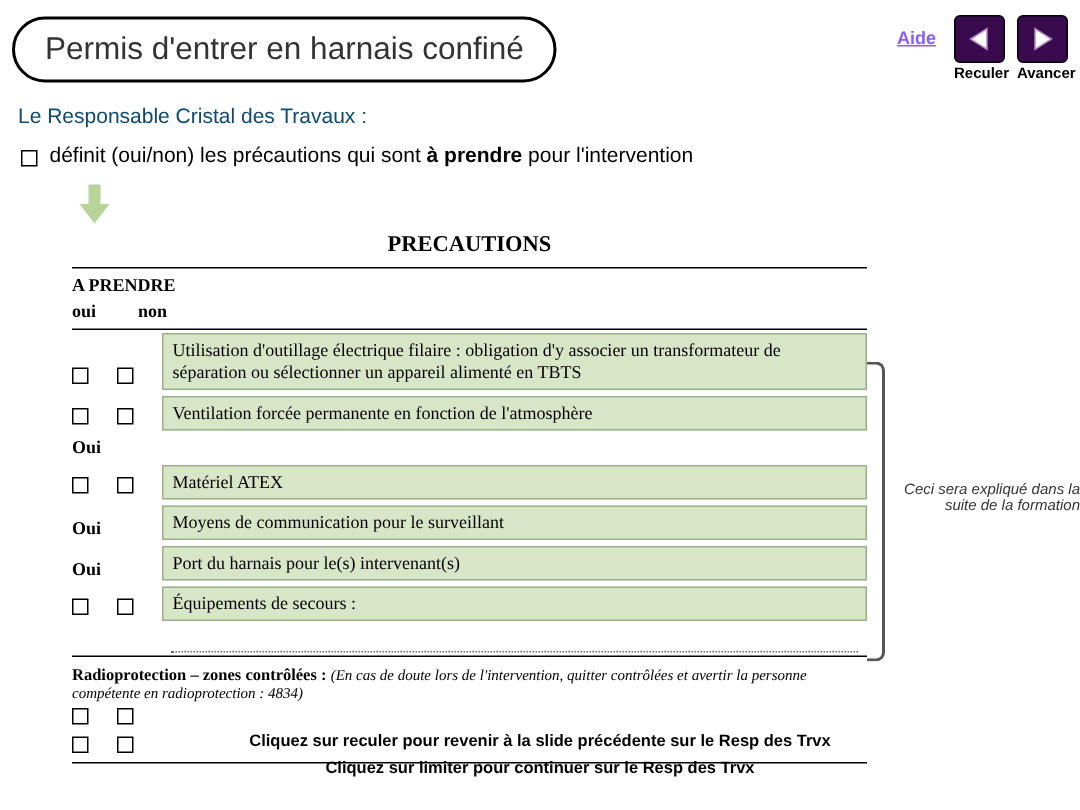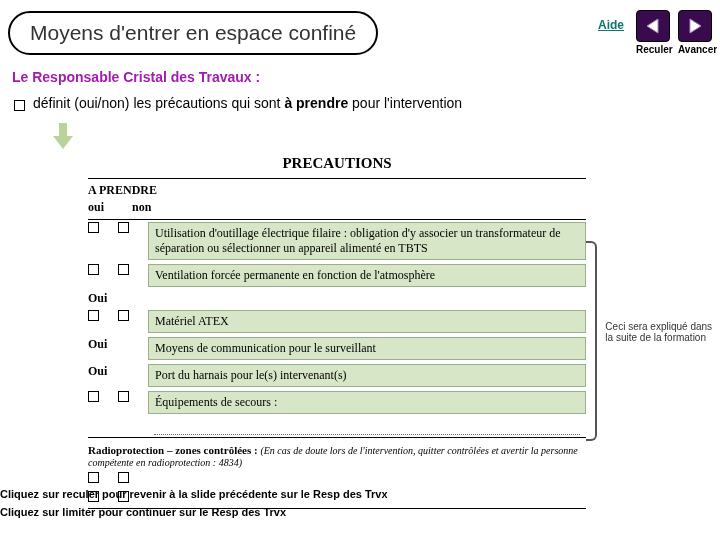--- a/index.html
+++ b/index.html
@@ -1,54 +1,54 @@
 <!DOCTYPE html>
 <html><head>
 <meta charset="utf-8">
 <style>
   * { box-sizing: border-box; margin: 0; padding: 0; }
   body { width: 720px; height: 540px; font-family: Arial, sans-serif; background: #fff; position: relative; }
   .header { display: flex; align-items: center; padding: 10px 8px 4px 8px; }
   .title-box { border: 2px solid #000; border-radius: 22px; padding: 8px 20px; font-size: 21px; color: #333; font-family: Verdana, sans-serif; }
   .nav-area { margin-left: auto; display: flex; align-items: flex-start; gap: 12px; }
-  .aide-link { color: #0f766e; font-weight: bold; font-size: 12px; text-decoration: underline; padding-top: 8px; }
+  .aide-link { color: #8b5cf6; font-weight: bold; font-size: 12px; text-decoration: underline; padding-top: 8px; }
   .nav-btn-group { display: flex; flex-direction: column; align-items: center; }
   .nav-buttons { display: flex; gap: 8px; }
   .nav-btn { width: 34px; height: 32px; background: #3a0a4f; border: 1px solid #000; border-radius: 4px; display: flex; align-items: center; justify-content: center; cursor: pointer; }
   .nav-labels { display: flex; gap: 8px; }
   .nav-label { width: 34px; text-align: center; font-size: 10px; font-weight: bold; color: #000; margin-top: 2px; }
-  .subtitle { padding: 10px 12px 8px 12px; font-weight: bold; font-size: 14px; color: #a21caf; }
+  .subtitle { padding: 10px 12px 8px 12px; font-weight: normal; font-size: 14px; color: #0c4a6e; }
   .bullet-row { padding: 2px 14px 10px 14px; font-size: 14px; display: flex; align-items: flex-end; gap: 8px; }
   .bullet-icon { width: 11px; height: 11px; border: 1.5px solid #000; display: inline-block; margin-top: 2px; flex-shrink: 0; }
   .arrow-down { width: 30px; height: 30px; margin: 0 0 4px 48px; }
   .arrow-down svg { display: block; }
-  .form-area { display: flex; align-items: center; margin-left: 40px; }
+  .form-area { display: flex; align-items: center; }
   .form-block { margin-left: 48px; width: 530px; }
   .form-header { text-align: center; font-family: 'Times New Roman', serif; font-weight: bold; font-size: 15px; padding: 0 0 6px 0; }
   .hr { border: none; border-top: 1px solid #000; }
   .sub-header { font-family: 'Times New Roman', serif; font-weight: bold; font-size: 12px; padding: 4px 0 2px 0; }
   .col-labels { display: flex; gap: 14px; font-family: 'Times New Roman', serif; font-weight: bold; font-size: 12px; padding: 0 0 4px 0; }
-  .form-row { display: flex; align-items: flex-start; font-family: 'Times New Roman', serif; font-size: 12px; padding: 2px 0; }
+  .form-row { display: flex; align-items: flex-end; font-family: 'Times New Roman', serif; font-size: 12px; padding: 2px 0; }
   .col-oui { width: 30px; text-align: left; font-weight: bold; }
   .col-non { width: 30px; text-align: left; }
   .cb { width: 11px; height: 11px; border: 1px solid #000; display: inline-block; }
   .desc-cell { flex: 1; background: #d8e6c8; border: 1px solid #9bb089; padding: 3px 6px; font-size: 12px; line-height: 1.25; }
   .dotted-row { flex: 1; border-bottom: 1px dotted #666; height: 14px; margin: 3px 6px 0 6px; }
   .radio-header { font-family: 'Times New Roman', serif; font-weight: bold; font-size: 11px; padding: 6px 0 2px 0; }
   .radio-note { font-style: italic; font-weight: normal; font-size: 10px; }
-  .side-note { width: 130px; font-size: 10px; color: #333; text-align: left; padding-left: 8px; }
+  .side-note { width: 130px; font-size: 10px; font-style: italic; color: #333; text-align: right; padding-left: 8px; }
   .bracket { width: 12px; height: 200px; border-right: 2px solid #555; border-top: 2px solid #555; border-bottom: 2px solid #555; border-top-right-radius: 6px; border-bottom-right-radius: 6px; margin-top: 18px; }
-  .footer { position: absolute; bottom: 16px; left: 0; right: 0; }
+  .footer { position: absolute; bottom: 16px; left: 0; right: 0; text-align: center; }
   .footer-line { font-size: 11px; font-weight: bold; margin: 6px 0; }
 </style>
 </head>
 <body>
 
 <div class="header">
-  <div class="title-box">Moyens d'entrer en espace confiné</div>
+  <div class="title-box">Permis d'entrer en harnais confiné</div>
   <div class="nav-area">
     <span class="aide-link">Aide</span>
     <div class="nav-btn-group">
       <div class="nav-buttons">
         <div class="nav-btn">
           <svg width="18" height="18" viewBox="0 0 18 18">
               <polygon points="14,2 14,16 3,9" fill="#fff" stroke="#b088c0" stroke-width="1"></polygon>
             </svg>
         </div>
         <div class="nav-btn">

